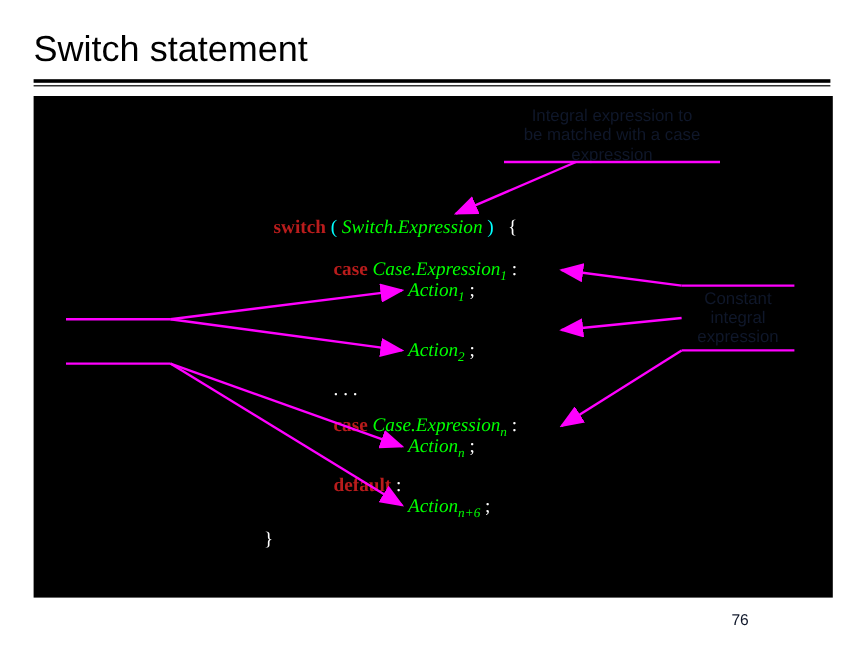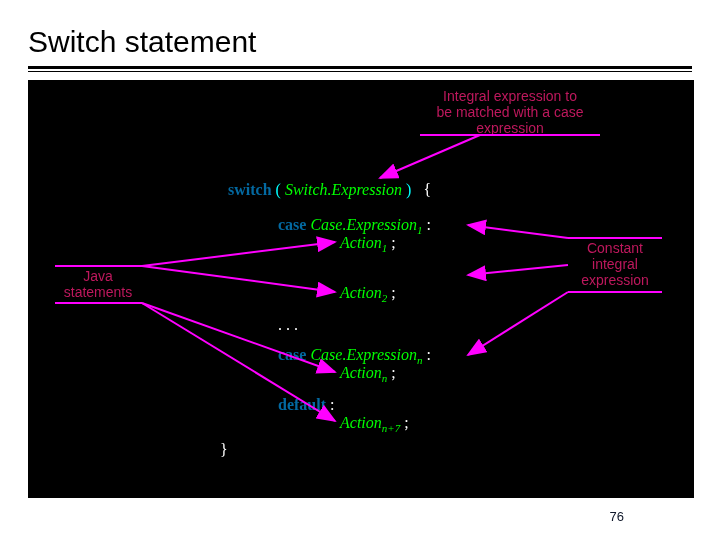--- a/index.html
+++ b/index.html
@@ -1,23 +1,23 @@
 <!DOCTYPE html>
 <html><head>
 <meta charset="utf-8">
 <style>
   html,body{margin:0;padding:0;width:720px;height:540px;background:#fff;font-family:Verdana,Geneva,sans-serif;color:#000;overflow:hidden}
   .slide{position:relative;width:659px;height:540px}
   .title{position:absolute;left:28px;top:25px;font-size:30px;font-weight:500;color:#000}
   .title-underline{position:absolute;left:28px;top:66px;width:664px;height:0;border-top:3px solid #000}
   .title-underline2{position:absolute;left:28px;top:71px;width:664px;height:0;border-top:1px solid #000}
   .black{position:absolute;left:28px;top:80px;width:666px;height:418px;background:#000}
-  .ann{position:absolute;color:#be185d;font-size:14px;text-align:center;line-height:1.15}
+  .ann{position:absolute;color:#0f172a;font-size:14px;text-align:center;line-height:1.15}
   .code{position:absolute;font-family:"Comic Sans MS","Comic Sans",cursive;font-size:16px;line-height:1.2}
-  .kw{color:#0369a1;font-weight:700}
+  .kw{color:#b91c1c;font-weight:700}
   .expr{color:#00ff00;font-style:italic}
   .paren{color:#00ffff}
   .brace{color:#ffffff}
   .colon{color:#ffffff}
   sub{font-size:11px;vertical-align:sub}
   svg.arrows{position:absolute;left:0;top:0;width:720px;height:540px;pointer-events:none}
   .page-num{position:absolute;right:35px;bottom:16px;font-size:13px;color:#0f172a}
 </style>
 </head>
 <body>
@@ -25,21 +25,20 @@
 <div class="slide">
 
   <div class="title">Switch statement</div>
   <div class="title-underline"></div>
   <div class="title-underline2"></div>
 
   <div class="black"></div>
 
   <div class="ann" style="left:410px;top:88px;width:200px">Integral expression to<br>be matched with a case<br>expression</div>
 
-  <div class="ann" style="left:58px;top:268px;width:80px">Java<br>statements</div>
 
   <div class="ann" style="left:570px;top:240px;width:90px">Constant<br>integral<br>expression</div>
 
   <div class="code" style="left:228px;top:180px">
     <span class="kw">switch</span>
     <span class="paren">(</span>
     <span class="expr">Switch.Expression</span>
     <span class="paren">)</span>&nbsp;&nbsp;
     <span class="brace">{</span>
   </div>
@@ -69,21 +68,21 @@
   <div class="code" style="left:340px;top:363px">
     <span class="expr"><span>Action</span><sub>n</sub></span>
     <span class="colon">;</span>
   </div>
 
   <div class="code" style="left:278px;top:395px">
     <span class="kw">default</span>
     <span class="colon">:</span>
   </div>
   <div class="code" style="left:340px;top:413px">
-    <span class="expr"><span>Action</span><sub>n+7</sub></span>
+    <span class="expr"><span>Action</span><sub>n+6</sub></span>
     <span class="colon">;</span>
   </div>
 
   <div class="code" style="left:220px;top:440px">
     <span class="brace">}</span>
   </div>
 
   <svg class="arrows">
     <defs>
       <marker id="ah" markerWidth="10" markerHeight="8" refX="9" refY="4" orient="auto">

